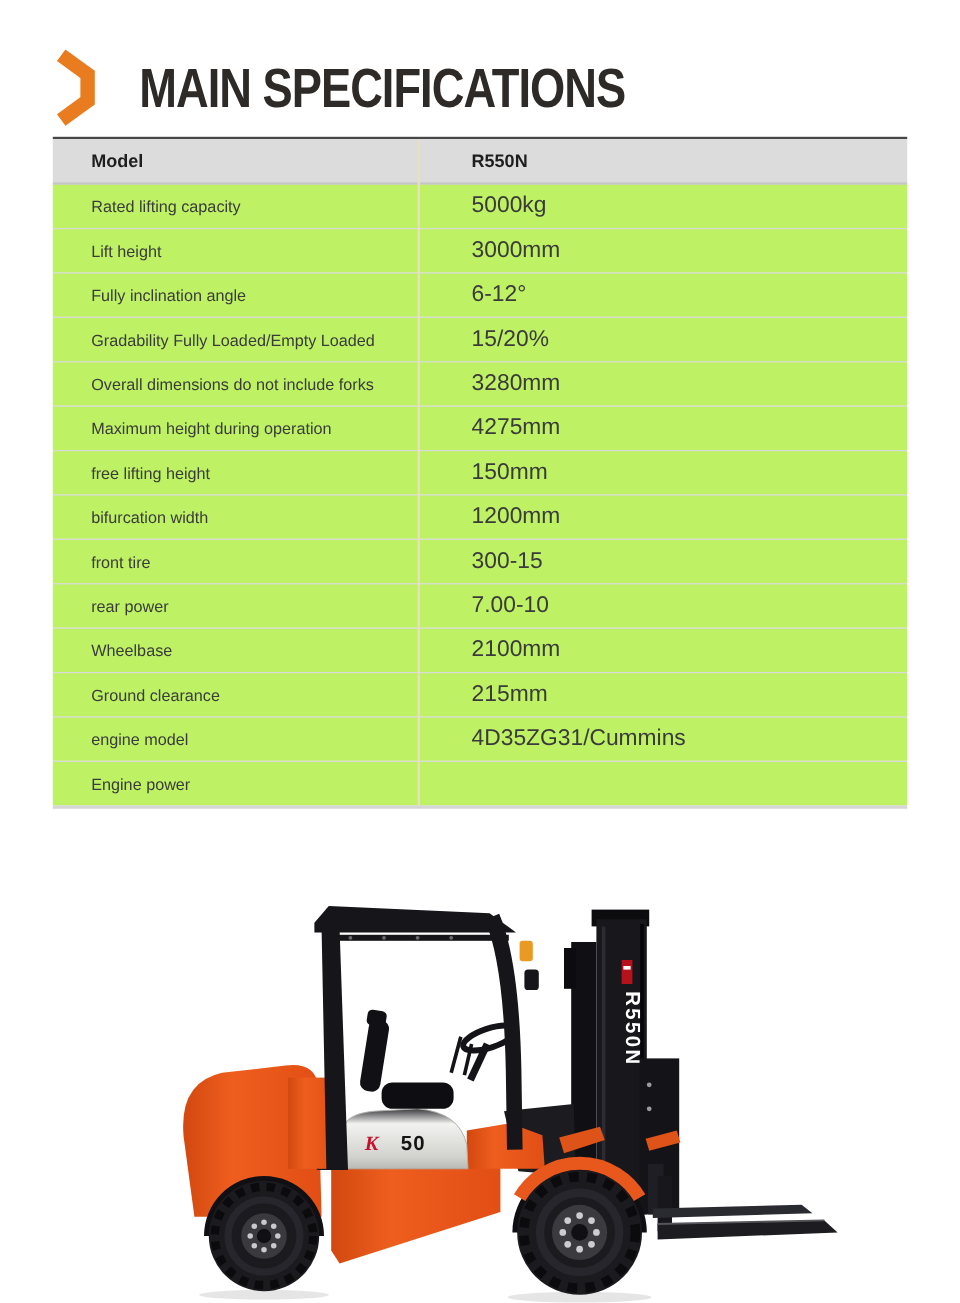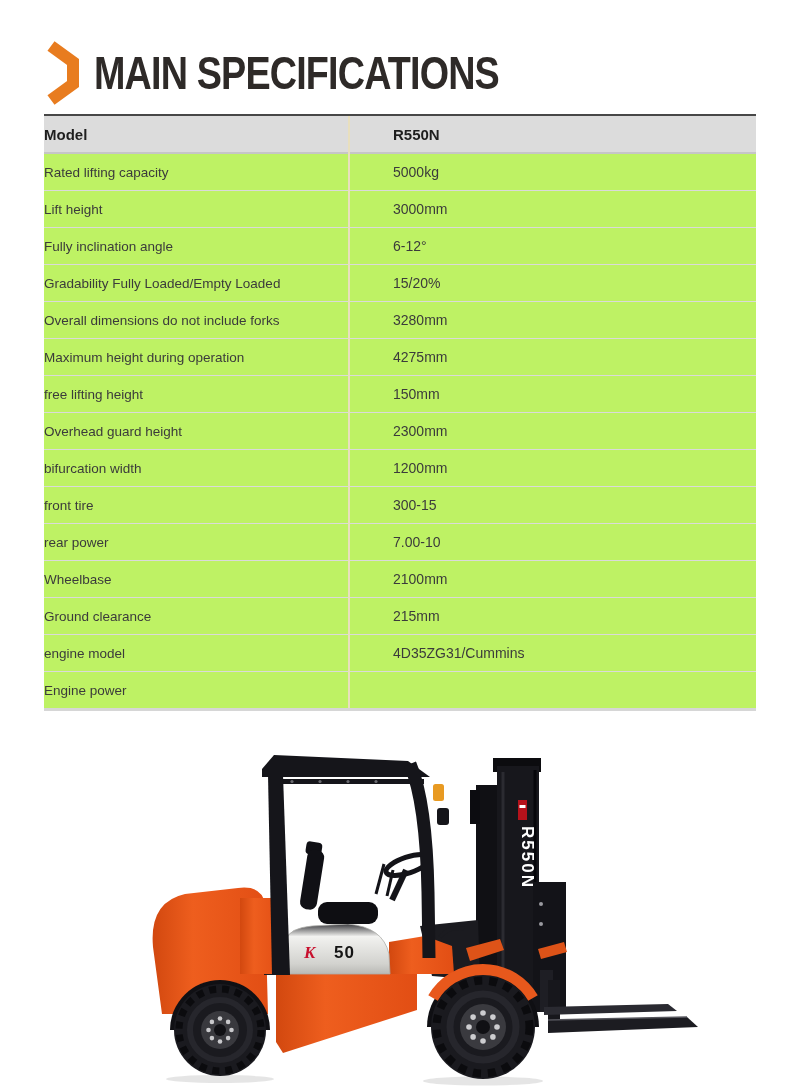--- a/index.html
+++ b/index.html
@@ -6,21 +6,21 @@
   body{
     width:800px;height:1086px;
     background:#ffffff;
     font-family:"Liberation Sans", sans-serif;
     position:relative;
     overflow:hidden;
   }
   
   .hdr{
     position:absolute;top:40px;left:44px;
-    display:flex;align-items:center;gap:12px;height:66px;
+    display:flex;align-items:center;gap:34px;height:66px;
   }
   .hdr h1{
     margin:0;font-size:46px;font-weight:bold;color:#2E2A28;
     line-height:1;letter-spacing:-1px;white-space:nowrap;
     transform:scaleX(0.82);transform-origin:left center;
   }
   
   .spec-table{
     position:absolute;top:114px;left:44px;width:712px;
     border-top:2px solid #474747;
@@ -34,24 +34,24 @@
   .t-header{
     height:36px;background:#DCDCDC;display:flex;align-items:center;
     border-bottom:2px solid #C6C6C6;
   }
   .t-header .c1,.t-header .c2{font-weight:bold;font-size:15px;color:#1E1E1E;}
   .t-row{
     height:36px;display:flex;align-items:center;
     border-top:1px solid #DADADA;background:#bef264;
   }
   .t-row:first-child{border-top:none;}
-  .c1{width:304px;box-sizing:border-box;
+  .c1{width:304px;padding-left:32px;box-sizing:border-box;
       font-size:13.5px;color:#3B3B3B;}
   .c2{flex:1;padding-left:45px;box-sizing:border-box;
-      font-size:14px;color:#3B3B3B;}
+      font-size:19px;color:#3B3B3B;}
   
   .product{
     position:absolute;left:140px;top:742px;width:560px;height:345px;
   }
 </style>
 </head>
 <body>
 
 <div class="hdr">
   <svg width="38" height="64" viewBox="0 0 38 64">
@@ -87,24 +87,20 @@
         <div class="c1">Overall dimensions do not include forks</div>
         <div class="c2">3280mm</div>
       </div>
       <div class="t-row">
         <div class="c1">Maximum height during operation</div>
         <div class="c2">4275mm</div>
       </div>
       <div class="t-row">
         <div class="c1">free lifting height</div>
         <div class="c2">150mm</div>
-      </div>
-      <div class="t-row">
-        <div class="c1">Overhead guard height</div>
-        <div class="c2">2300mm</div>
       </div>
       <div class="t-row">
         <div class="c1">bifurcation width</div>
         <div class="c2">1200mm</div>
       </div>
       <div class="t-row">
         <div class="c1">front tire</div>
         <div class="c2">300-15</div>
       </div>
       <div class="t-row">

